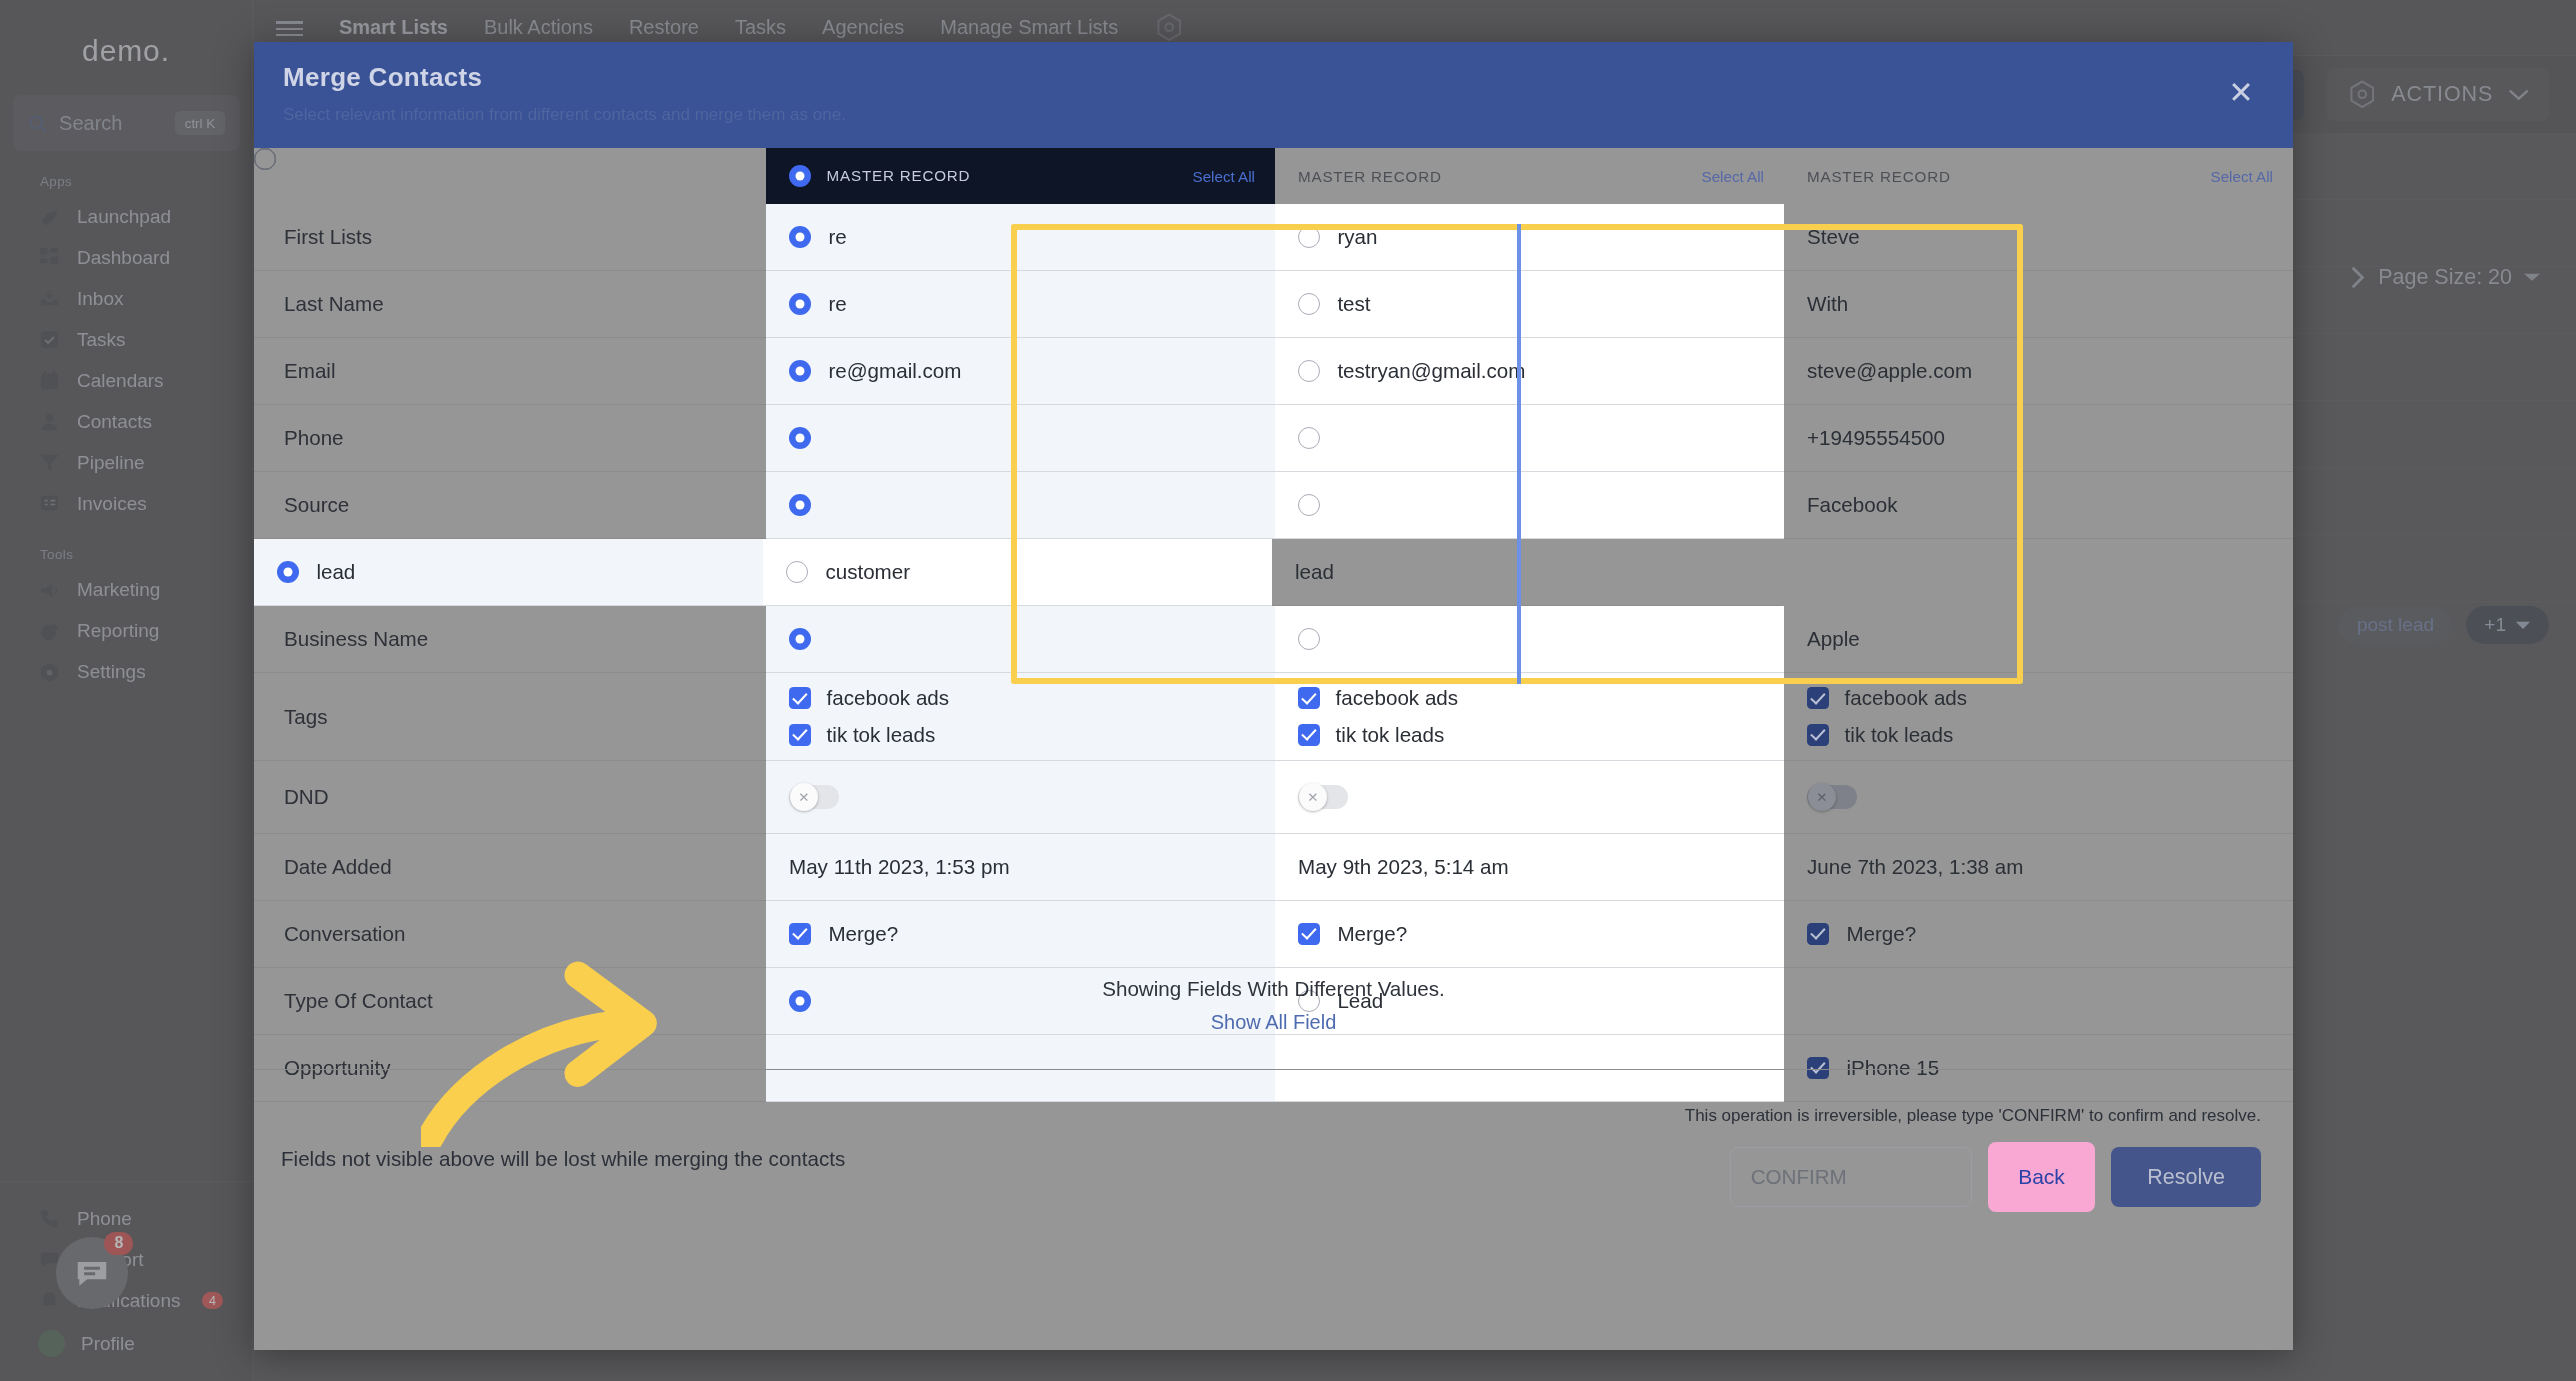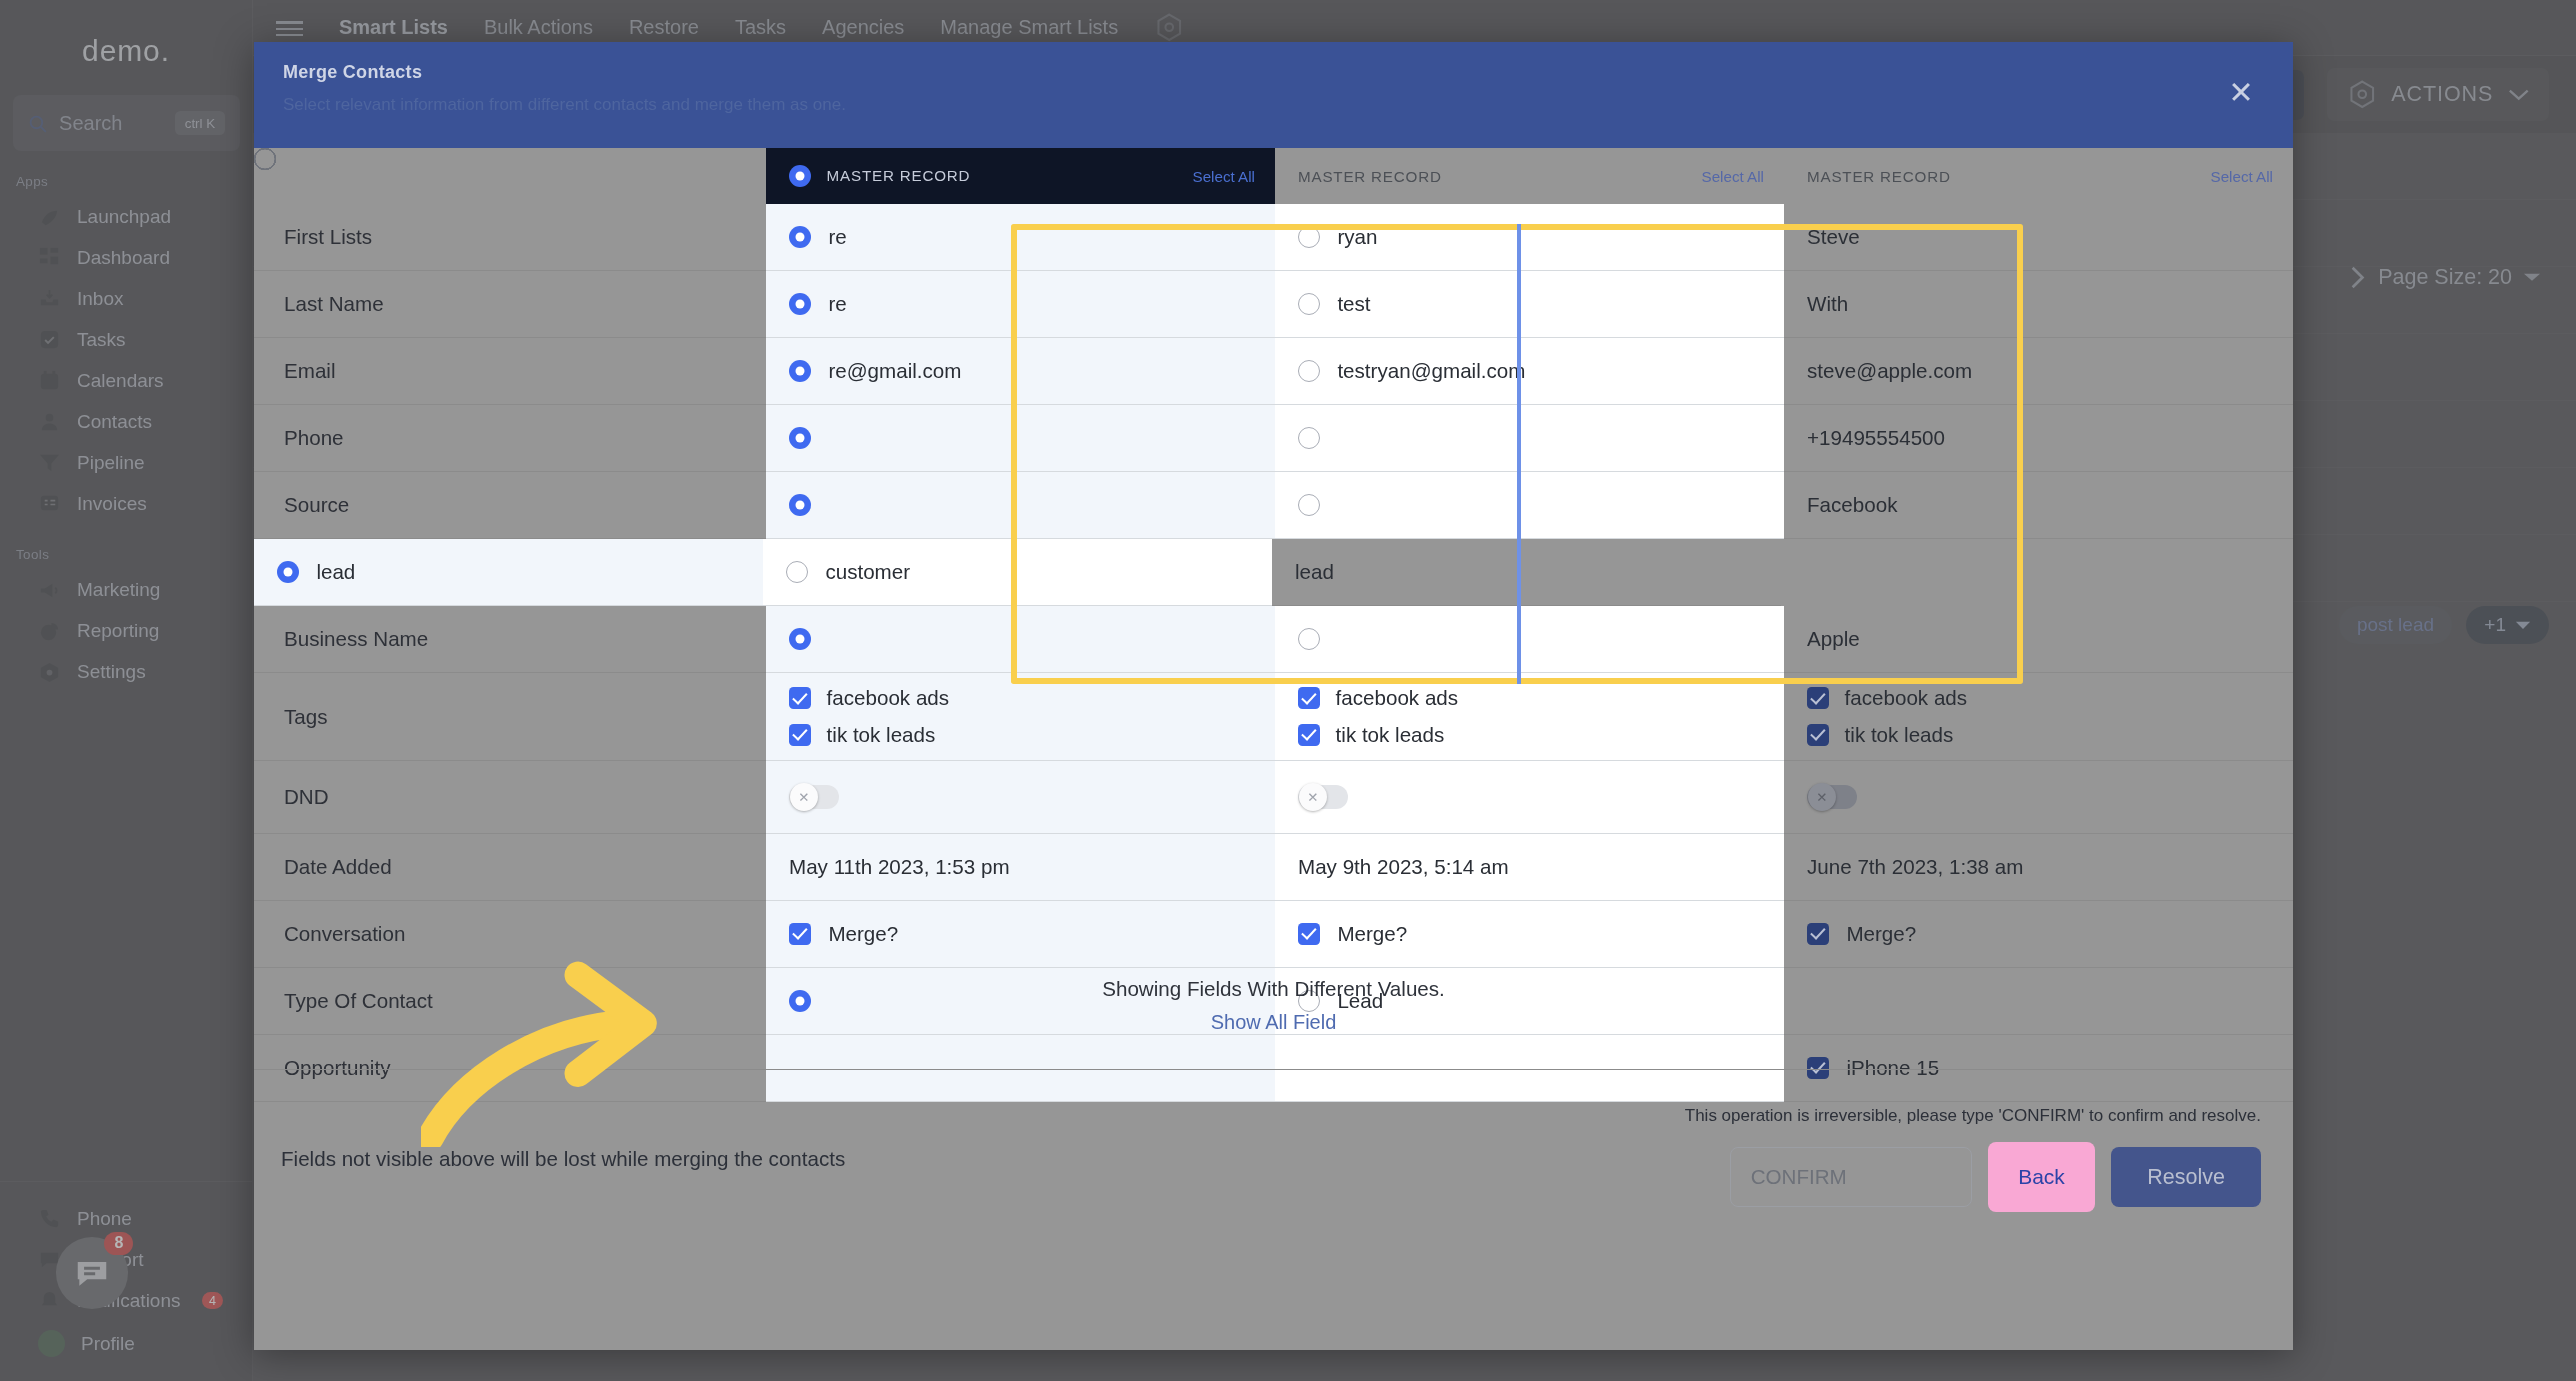--- a/index.html
+++ b/index.html
@@ -31,20 +31,21 @@
   }
   .search-ico { width: 21.5px; height: 21.5px; flex: 0 0 auto; }
   .search-ph { color: #8d93a3; font-size: 20px; flex: 1; }
   .kbd {
     background: #4a4c55; color: #a9aebb; font-size: 13.4px;
     padding: 4.5px 10px; border-radius: 5.4px;
   }
   .nav-sect {
     color: #7f8595; font-size: 13.4px; padding: 23px 0 7.2px 16px;
     letter-spacing: 0.4px;
+    margin-left: 24px;
   }
   .nav-item {
     display: flex; align-items: center; gap: 16px;
     padding: 9px 16px 9px 38px; color: #a7acb9; font-size: 19px;
   }
   .nav-item .ni { width: 23px; height: 23px; flex: 0 0 auto; opacity: .85; }
   .sidebar-bottom {
     position: absolute; left: 0; bottom: 16px; width: 253px;
     border-top: 0.9px solid #3a3b42; padding-top: 16px;
   }
@@ -122,21 +123,21 @@
     position: absolute; left: 254px; top: 42px;
     width: 2039px; height: 1308px;
     background: rgba(152,152,152,0.97);
     box-shadow: 0 5.4px 36px rgba(0,0,0,.35);
     overflow: hidden;
   }
   .modal-head {
     height: 106px; background: #3a5296;
     padding: 20px 36px 0 29px; position: relative;
   }
-  .modal-title { color: #cfd5e6; font-size: 18px; font-weight: bold; letter-spacing: 0.3px; }
+  .modal-title { color: #cfd5e6; font-size: 26px; font-weight: bold; letter-spacing: 0.3px; }
   .modal-sub { color: #4e659f; font-size: 17px; margin-top: 11.6px; }
   .modal-close {
     position: absolute; right: 25px; top: 23px;
     width: 54px; height: 54px; border-radius: 7.2px;
     display: flex; align-items: center; justify-content: center;
     color: #c9d0e2; font-size: 30.5px; line-height: 1;
   }
 
   
   .tbl { position: absolute; left: 0; top: 106px; right: 0; }

